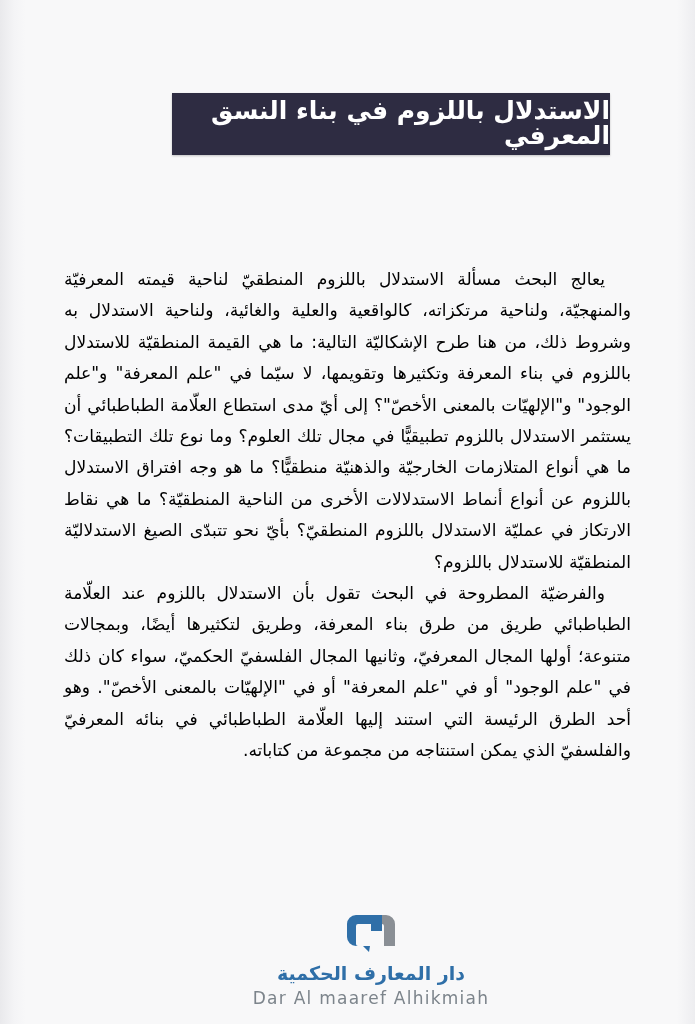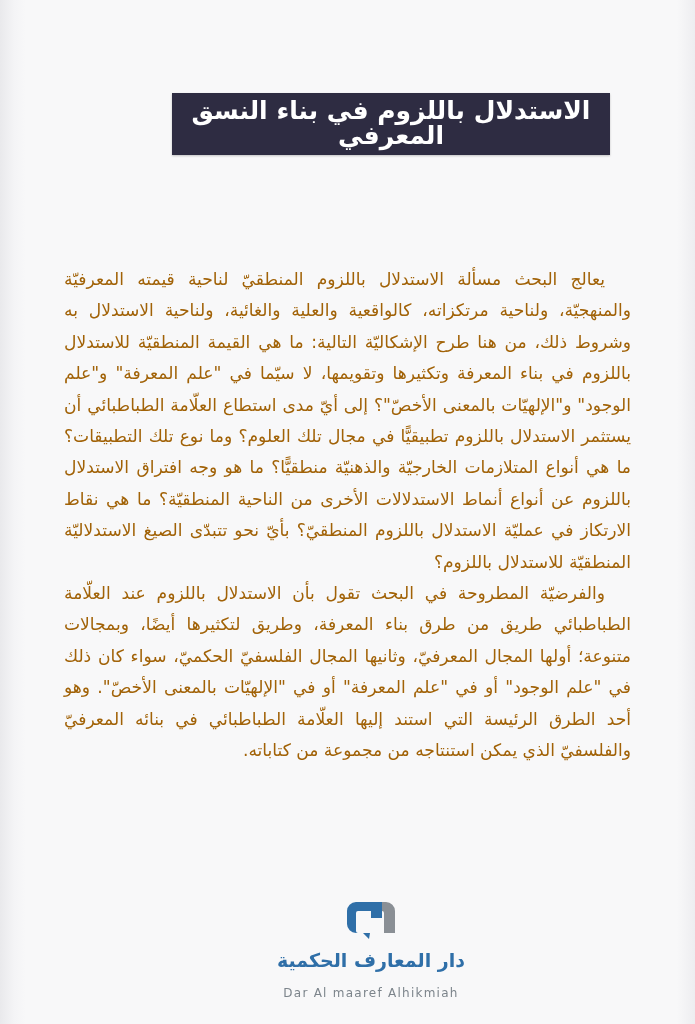--- a/index.html
+++ b/index.html
@@ -62,32 +62,31 @@
     right: 85px;
     top: 173px;
     width: 285px;
     height: 64px;
     font-size: 24px;
   }
   .banner span {
     display: block;
     line-height: 1;
     padding-bottom: 3px;
-    text-align: center;
   }
 
   
   .body-copy {
     position: absolute;
     right: 64px;
     left: 64px;
     top: 264px;
     direction: rtl;
     text-align: justify;
-    color: #a16207;
+    color: #000000;
     font-size: 17.1px;
     line-height: 31.4px;
     font-family: "DejaVu Sans", sans-serif;
   }
   .body-copy p {
     margin: 0;
     text-indent: 26px;
     text-align: justify;
     text-justify: inter-word;
   }
@@ -145,21 +144,21 @@
     letter-spacing: 1.1px;
     color: #1b1b20;
     margin-top: 1px;
     white-space: nowrap;
   }
 
   
   .publisher {
     position: absolute;
     left: 246px;
-    bottom: 16px;
+    bottom: 8px;
     width: 250px;
     text-align: center;
     direction: rtl;
   }
   .logo-mark {
     width: 52px;
     height: 44px;
     margin: 0 auto 6px auto;
     display: block;
   }
@@ -167,24 +166,24 @@
     font-family: "DejaVu Sans", sans-serif;
     font-weight: bold;
     font-size: 19px;
     color: #2f6fa8;
     letter-spacing: 0.4px;
     line-height: 1.15;
     direction: rtl;
   }
   .pub-name-en {
     font-family: "DejaVu Sans", sans-serif;
-    font-size: 12px;
+    font-size: 17px;
     color: #7c848b;
     letter-spacing: 1.25px;
-    margin-top: 14px;
+    margin-top: 3px;
     direction: ltr;
   }
 </style>
 </head>
 <body>
 
 <div class="page">
 
   <div class="banner banner-main">
     <span>الاستدلال باللزوم في بناء النسق المعرفي</span>

